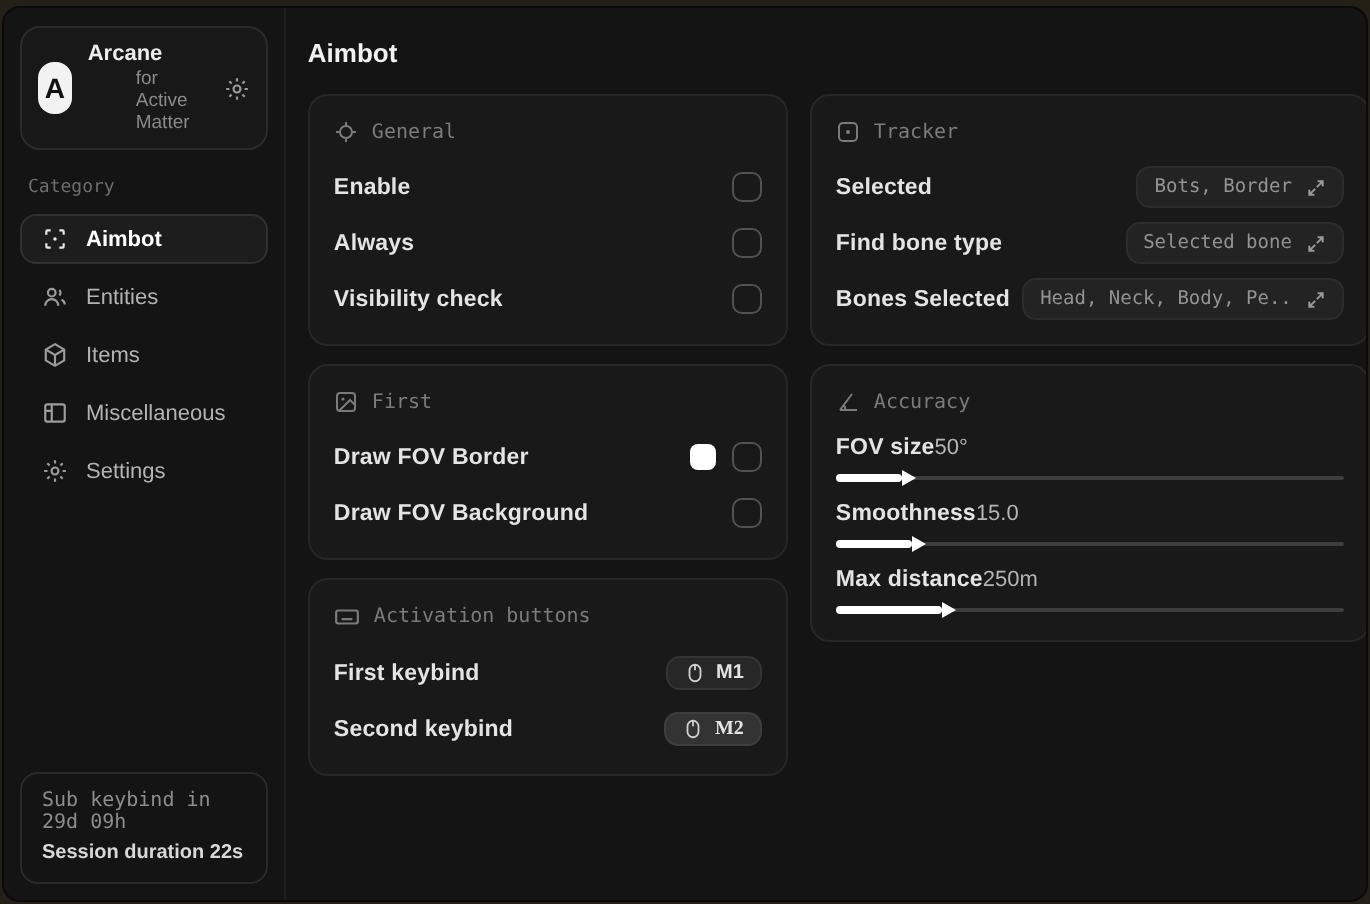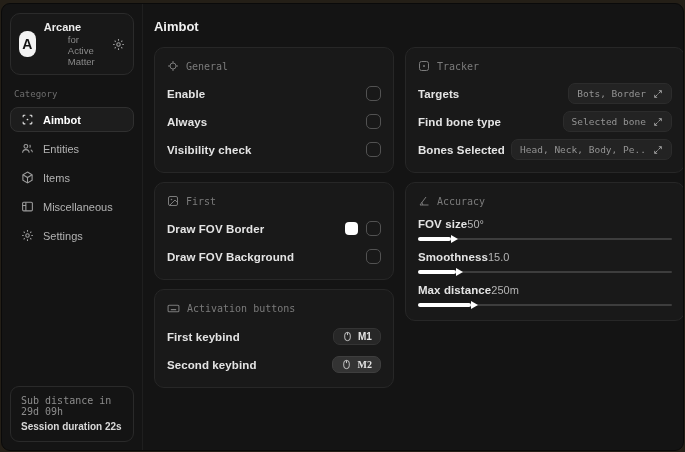--- a/index.html
+++ b/index.html
@@ -125,21 +125,21 @@
       <span class="nicon">
         <svg width="13" height="13" viewBox="0 0 24 24" fill="none" stroke="currentColor" stroke-width="2">
             <circle cx="12" cy="12" r="3.2"></circle>
             <path d="M12 2v3M12 19v3M2 12h3M19 12h3M4.9 4.9l2.1 2.1M17 17l2.1 2.1M19.1 4.9L17 7M7 17l-2.1 2.1"></path>
           </svg>
       </span>
       <span>Settings</span>
     </div>
 
     <div class="sub-card">
-      <div class="sub-line1">Sub distance in 29d 09h</div>
+      <div class="sub-line1">Sub keybind in 29d 09h</div>
       <div class="sub-line2">Session duration 22s</div>
     </div>
   </div>
 
   <div class="main">
     <div class="page-title">Aimbot</div>
 
     <div class="cols">
 
       <div class="col-left">
@@ -235,21 +235,21 @@
           <div class="panel-head">
             <span class="picon">
               <svg width="12" height="12" viewBox="0 0 24 24" fill="none" stroke="currentColor" stroke-width="2">
                   <rect x="3" y="3" width="18" height="18" rx="4"></rect>
                   <circle cx="12" cy="12" r="2" fill="currentColor" stroke="none"></circle>
                 </svg>
             </span>
             <span>Tracker</span>
           </div>
           <div class="row">
-            <span class="row-label">Targets</span>
+            <span class="row-label">Selected</span>
             <span class="select">
               <span class="select-value">Bots, Border</span>
               <span class="sicon">
                 <svg width="10" height="10" viewBox="0 0 24 24" fill="none" stroke="currentColor" stroke-width="2.4">
                     <path d="M14 4h6v6M20 4l-7 7M10 20H4v-6M4 20l7-7"></path>
                   </svg>
               </span>
             </span>
           </div>
           <div class="row">

